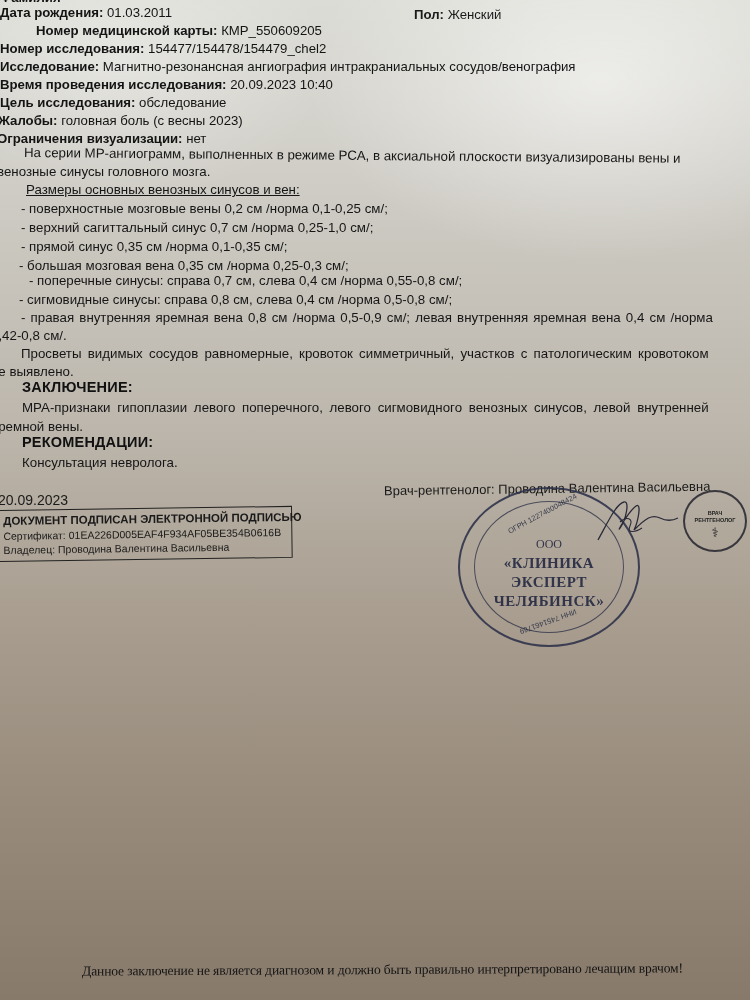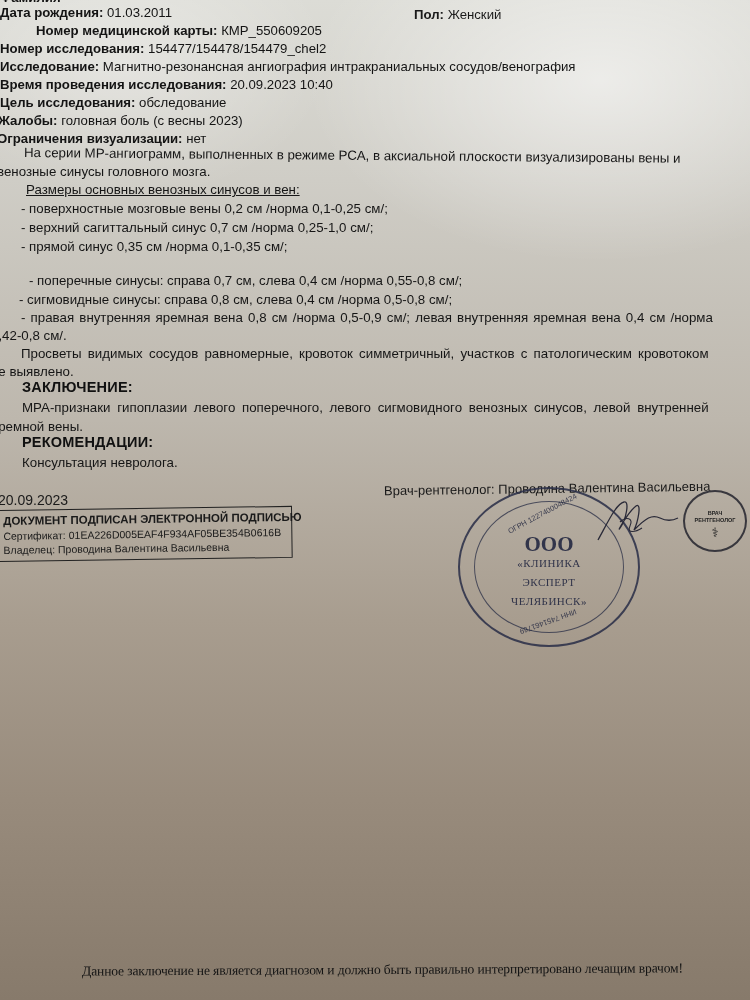--- a/index.html
+++ b/index.html
@@ -44,22 +44,22 @@
       border-radius: 50%; border: 2px solid rgba(40,45,70,0.85);
     }
     .stamp::before {
       content: ""; position: absolute; left: 14px; top: 12px; right: 14px; bottom: 12px;
       border-radius: 50%; border: 1.5px solid rgba(40,45,70,0.75);
     }
     .stamp-center {
       position: absolute; left: 0; right: 0; top: 46px; text-align: center;
       font-family: "Liberation Serif", serif; color: rgba(35,40,65,0.9); line-height: 19px;
     }
-    .stamp-center .ooo { font-size: 21px; font-weight: bold; }
-    .stamp-center .nm { font-size: 11px; letter-spacing: 0.5px; }
+    .stamp-center .ooo { font-size: 12px; }
+    .stamp-center .nm { font-size: 15px; letter-spacing: 0.5px; font-weight: bold; }
     .stamp-ring { position: absolute; font-size: 7.5px; color: rgba(35,40,65,0.85); white-space: nowrap; font-family: "Liberation Sans", sans-serif; }
 
     .stamp2 {
       position: absolute; left: 683px; top: 490px; width: 64px; height: 62px; border-radius: 50%;
       border: 2px solid rgba(35,35,45,0.85);
     }
     .stamp2 .in { position: absolute; left: 0; right: 0; top: 18px; text-align: center; font-size: 5.5px; font-weight: bold; line-height: 7px; color: #222; }
     .stamp2 .caduceus { position: absolute; left: 0; right: 0; top: 33px; text-align: center; font-size: 13px; color: #222; }
 
     .signature { position: absolute; left: 590px; top: 492px; width: 90px; height: 60px; }
@@ -106,20 +106,21 @@
     <b>Ограничения визуализации:</b><span> нет</span>
   </div>
 
   <div class="body-text" style="left:24px; top:143px; transform:rotate(0.5deg); transform-origin:left top;">На серии МР-ангиограмм, выполненных в режиме РСА, в аксиальной плоскости визуализированы вены и</div>
   <div class="body-text" style="left:-3px; top:162px;">венозные синусы головного мозга.</div>
   <div class="body-text" style="left:26px; top:180px;text-decoration:underline;">Размеры основных венозных синусов и вен:</div>
 
   <div class="body-text" style="left:21px; top:199px;">- поверхностные мозговые вены 0,2 см /норма 0,1-0,25 см/;</div>
   <div class="body-text" style="left:21px; top:218px;">- верхний сагиттальный синус 0,7 см /норма 0,25-1,0 см/;</div>
   <div class="body-text" style="left:21px; top:237px;">- прямой синус 0,35 см /норма 0,1-0,35 см/;</div>
+  <div class="body-text" style="left:19px; top:256px;">- большая мозговая вена 0,35 см /норма 0,25-0,3 см/;</div>
   <div class="body-text" style="left:21px; top:271px;margin-left:8px;">- поперечные синусы: справа 0,7 см, слева 0,4 см /норма 0,55-0,8 см/;</div>
   <div class="body-text" style="left:19px; top:290px;text-align:center;">- сигмовидные синусы: справа 0,8 см, слева 0,4 см /норма 0,5-0,8 см/;</div>
   <div class="body-text" style="left:21px; top:308px; word-spacing:1.5px;">- правая внутренняя яремная вена 0,8 см /норма 0,5-0,9 см/; левая внутренняя яремная вена 0,4 см /норма</div>
   <div class="body-text" style="left:-9px; top:326px;">0,42-0,8 см/.</div>
 
   <div class="body-text" style="left:21px; top:344px; word-spacing:2.5px;">Просветы видимых сосудов равномерные, кровоток симметричный, участков с патологическим кровотоком</div>
   <div class="body-text" style="left:-9px; top:362px;">не выявлено.</div>
 
   <div class="heading" style="left:22px; top:379px;">ЗАКЛЮЧЕНИЕ:</div>
   <div class="body-text" style="left:22px; top:398px; word-spacing:3px;">МРА-признаки гипоплазии левого поперечного, левого сигмовидного венозных синусов, левой внутренней</div>

